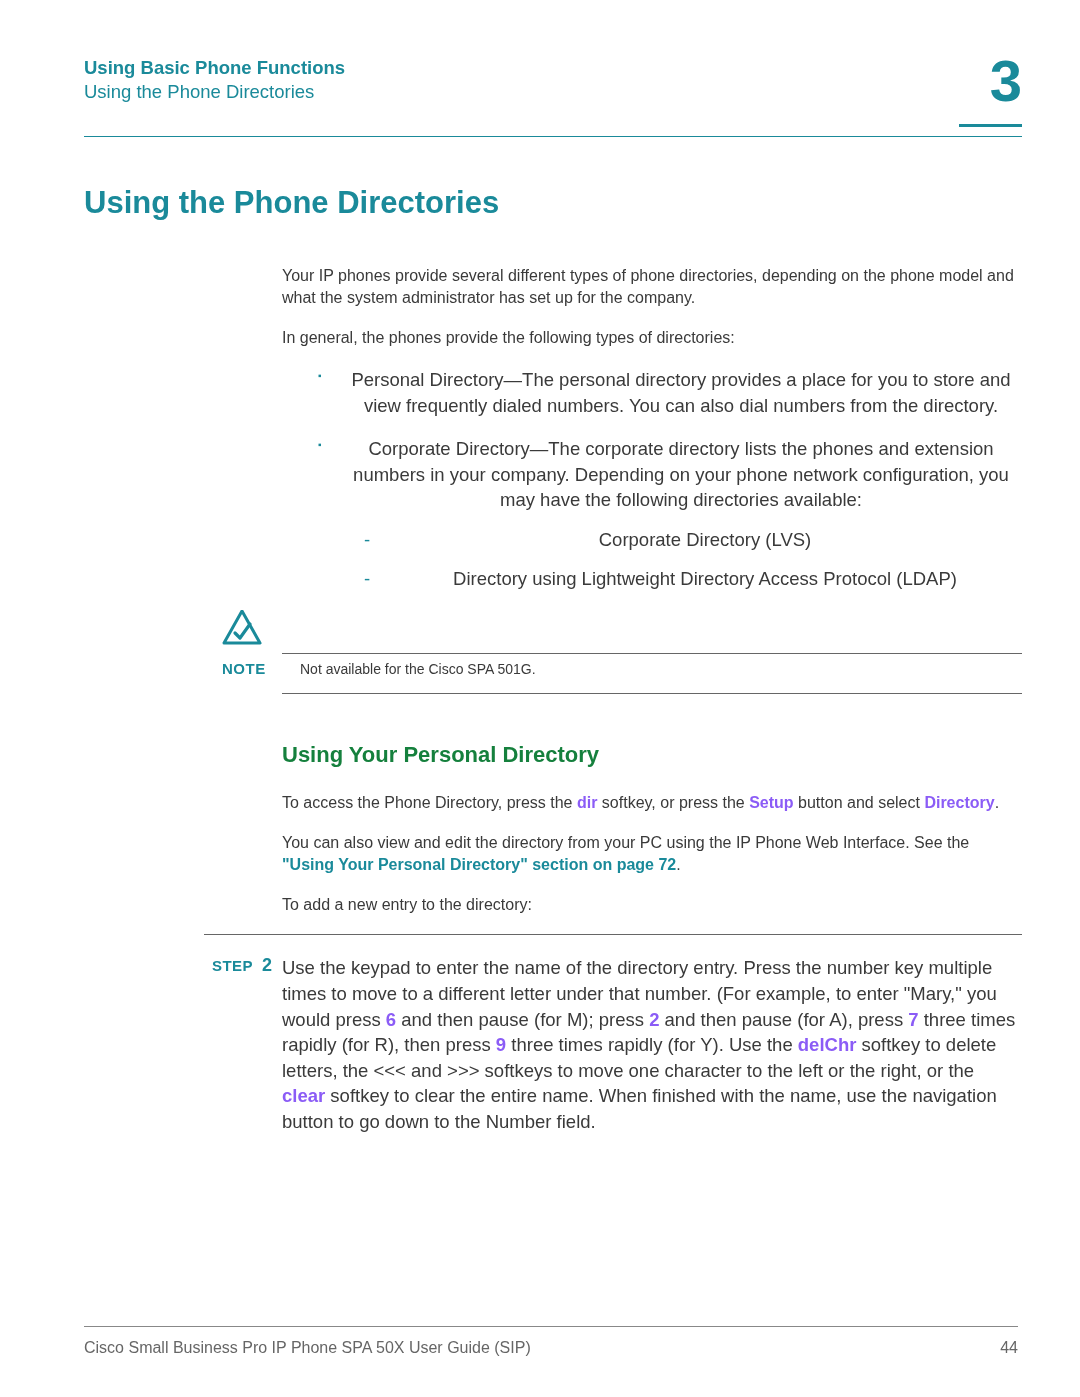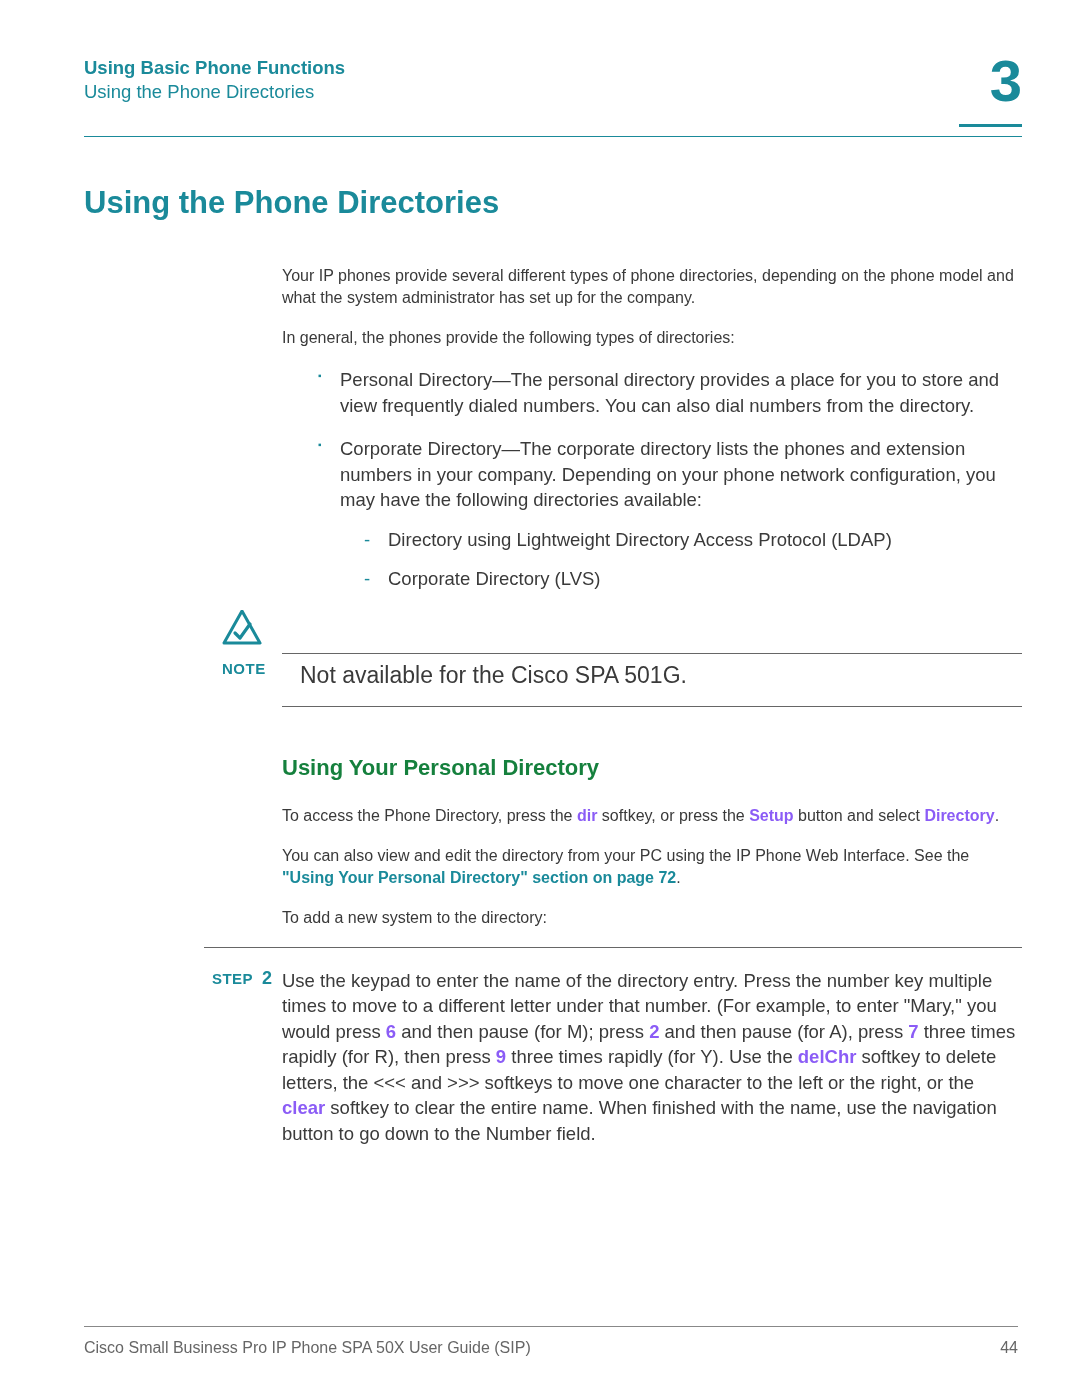--- a/index.html
+++ b/index.html
@@ -75,20 +75,21 @@
   list-style: none;
   margin-left: 36px;
   margin-bottom: 12px;
 }
 ul.square > li {
   position: relative;
   font-size: 18.5px;
   line-height: 1.38;
   margin-bottom: 18px;
   padding-left: 22px;
+  text-align: center;
 }
 ul.square > li::before {
   content: "▪";
   color: #1a8a9a;
   position: absolute;
   left: 0;
   top: 2px;
   font-size: 10px;
 }
 ul.dash {
@@ -141,21 +142,21 @@
   margin-top: 2px;
 }
 .note-text-row {
   display: flex;
   margin-left: 138px;
   margin-top: 6px;
   gap: 18px;
 }
 .note-label-col { width: 60px; }
 .note-text {
-  font-size: 23px;
+  font-size: 14px;
   line-height: 1.38;
   flex: 1;
 }
 .note-rule-bottom {
   border: none;
   border-top: 1px solid #666;
   margin-left: 198px;
   margin-top: 14px;
 }
 .sub-heading {
@@ -243,22 +244,22 @@
 
   <div class="body-col">
     <p class="body-p">Your IP phones provide several different types of phone directories, depending on the phone model and what the system administrator has set up for the company.</p>
     <p class="body-p">In general, the phones provide the following types of directories:</p>
 
     <ul class="square">
       <li>Personal Directory—The personal directory provides a place for you to store and view frequently dialed numbers. You can also dial numbers from the directory.</li>
       <li>
         <span>Corporate Directory—The corporate directory lists the phones and extension numbers in your company. Depending on your phone network configuration, you may have the following directories available:</span>
         <ul class="dash">
+          <li>Corporate Directory (LVS)</li>
           <li>Directory using Lightweight Directory Access Protocol (LDAP)</li>
-          <li>Corporate Directory (LVS)</li>
         </ul>
       </li>
     </ul>
   </div>
 
   <div class="note-block">
     <div class="note-row">
       <div class="note-icon-wrap">
         <svg class="note-triangle" viewBox="0 0 40 35">
           <path d="M20 1 L38 33 L2 33 Z" fill="none" stroke="#1a8a9a" stroke-width="3" stroke-linejoin="round"></path>
@@ -278,21 +279,21 @@
     <h2 class="sub-heading">Using Your Personal Directory</h2>
 
     <p class="body-p">
       <span>To access the Phone Directory, press the </span><span class="bold">dir</span><span> softkey, or press the </span><span class="bold">Setup</span><span> button and select </span><span class="bold">Directory</span><span>.</span>
     </p>
 
     <p class="body-p">
       <span>You can also view and edit the directory from your PC using the IP Phone Web Interface. See the </span><span class="link">"Using Your Personal Directory" section on page 72</span><span>.</span>
     </p>
 
-    <p class="body-p">To add a new system to the directory:</p>
+    <p class="body-p">To add a new entry to the directory:</p>
   </div>
 
   <hr class="steps-rule">
 
 
   <div class="step-row">
     <div class="step-label">
       <span class="step-word">STEP</span>&nbsp;&nbsp;<span class="step-num">2</span>
     </div>
     <div class="step-text">

